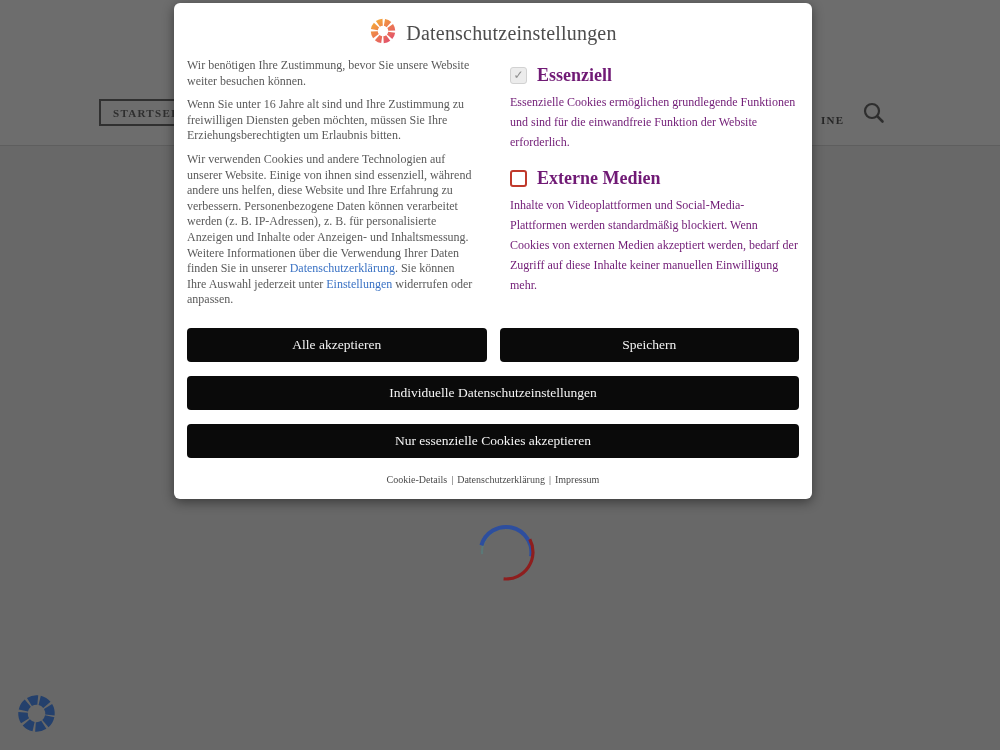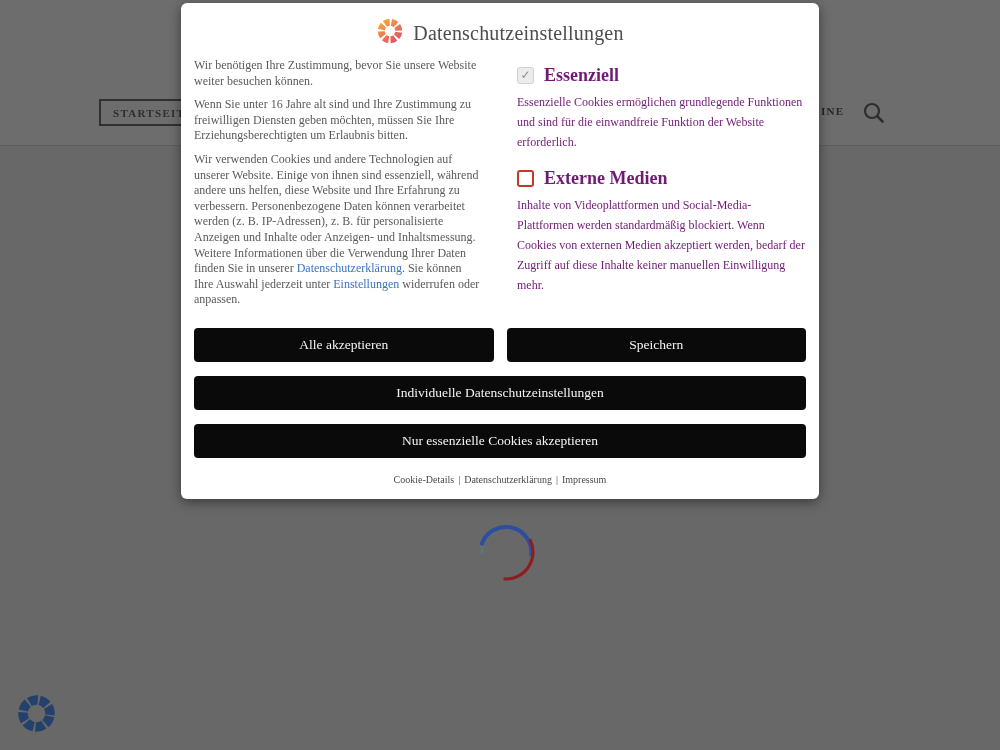--- a/index.html
+++ b/index.html
@@ -16,33 +16,33 @@
     background:#6d6d6d; border-bottom:1px solid #5e5e5e;
   }
   .nav-home {
     position:absolute; left:99px; top:99px; width:97px; height:27px;
     background:transparent; border:2px solid #303030; color:#2e2e2e;
     font-family:"Liberation Serif", serif; font-size:11px; font-weight:700;
     letter-spacing:1.3px; text-align:left; padding-left:12px;
     white-space:nowrap; overflow:hidden; cursor:pointer;
   }
   .nav-partial {
-    position:absolute; left:821px; top:105px; color:#262626;
+    position:absolute; left:821px; top:114px; color:#262626;
     font-size:11px; font-weight:700; letter-spacing:1.3px;
   }
   .nav-search { position:absolute; left:861px; top:100px; width:26px; height:26px; cursor:pointer; }
 
   .spinner { position:absolute; left:470px; top:515px; }
 
   .privacy-badge {
     position:absolute; left:14px; top:691px; width:45px; height:45px; cursor:pointer;
   }
 
   .modal {
-    position:absolute; left:181px; top:3px; width:638px; min-height:459px;
+    position:absolute; left:174px; top:3px; width:638px; min-height:459px;
     background:#ffffff; border-radius:6px;
     box-shadow:0 3px 12px rgba(0,0,0,0.45);
     padding:14px 13px 14px;
   }
   .modal-title-row {
     display:flex; align-items:center; justify-content:center; gap:9px;
     margin:0 0 9px 0;
   }
   .modal-title { font-size:20px; font-weight:400; color:#4d4d4d; letter-spacing:0.2px; }
 

